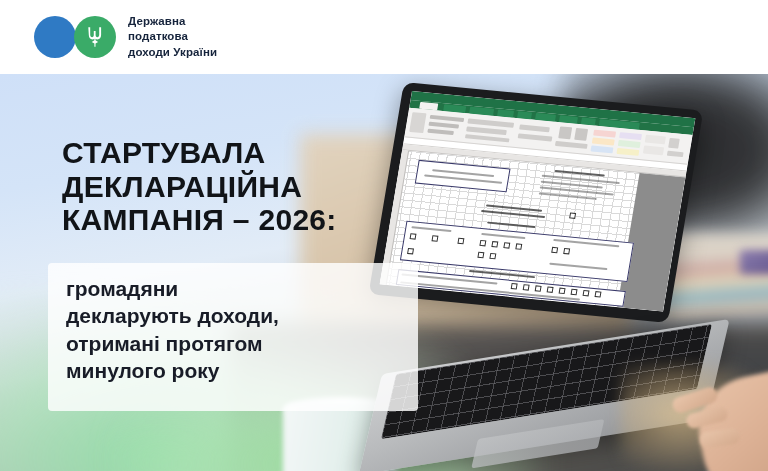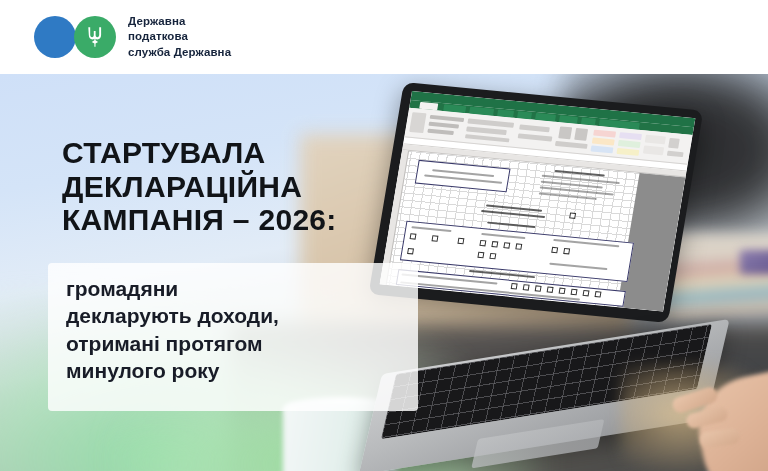--- a/index.html
+++ b/index.html
@@ -241,21 +241,21 @@
     <div class="logo-marks">
       <div class="circle-blue"></div>
       <div class="circle-green">
         <svg class="trident" viewBox="0 0 17 22">
           <path fill="#ffffff" d="M1.3 1.2h1.9v7.6c0 1.5.7 2.4 1.9 2.4 1.1 0 1.7-.8 1.7-2.2V5.1h1.8V9c0 1.4.6 2.2 1.7 2.2 1.2 0 1.9-.9 1.9-2.4V1.2h1.9v7.9c0 2.6-1.5 4.3-3.6 4.3-.8 0-1.5-.2-2-.7v1.6l2.6 1.6-2.6 1.6v3.3H7.4v-3.3l-2.6-1.6 2.6-1.6v-1.6c-.5.5-1.2.7-2 .7-2.1 0-3.6-1.7-3.6-4.3z"></path>
         </svg>
       </div>
     </div>
     <div class="logo-text">Державна
 податкова
-служба Державна</div>
+доходи України</div>
   </div>
 </div>
 
 <div class="photo">
   <div class="bg-base"></div>
   <div class="bg-darkblob"></div>
   <div class="desk-wood"></div>
   <div class="books"></div>
   <div class="book-purple"></div>
   <div class="desk-dark"></div>

